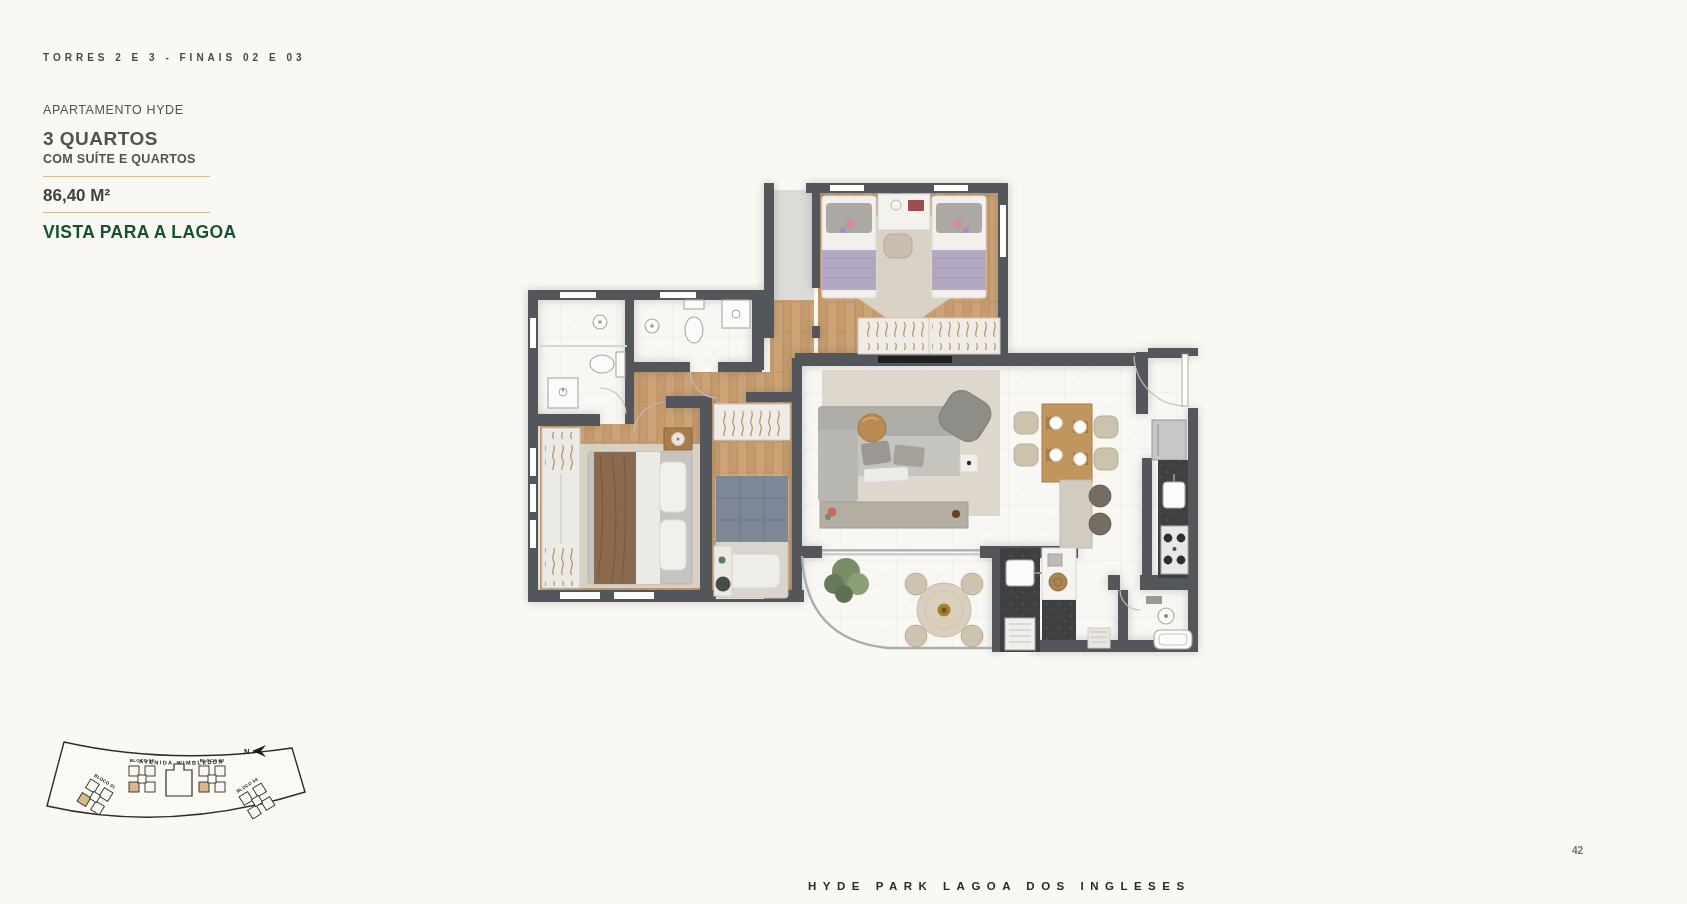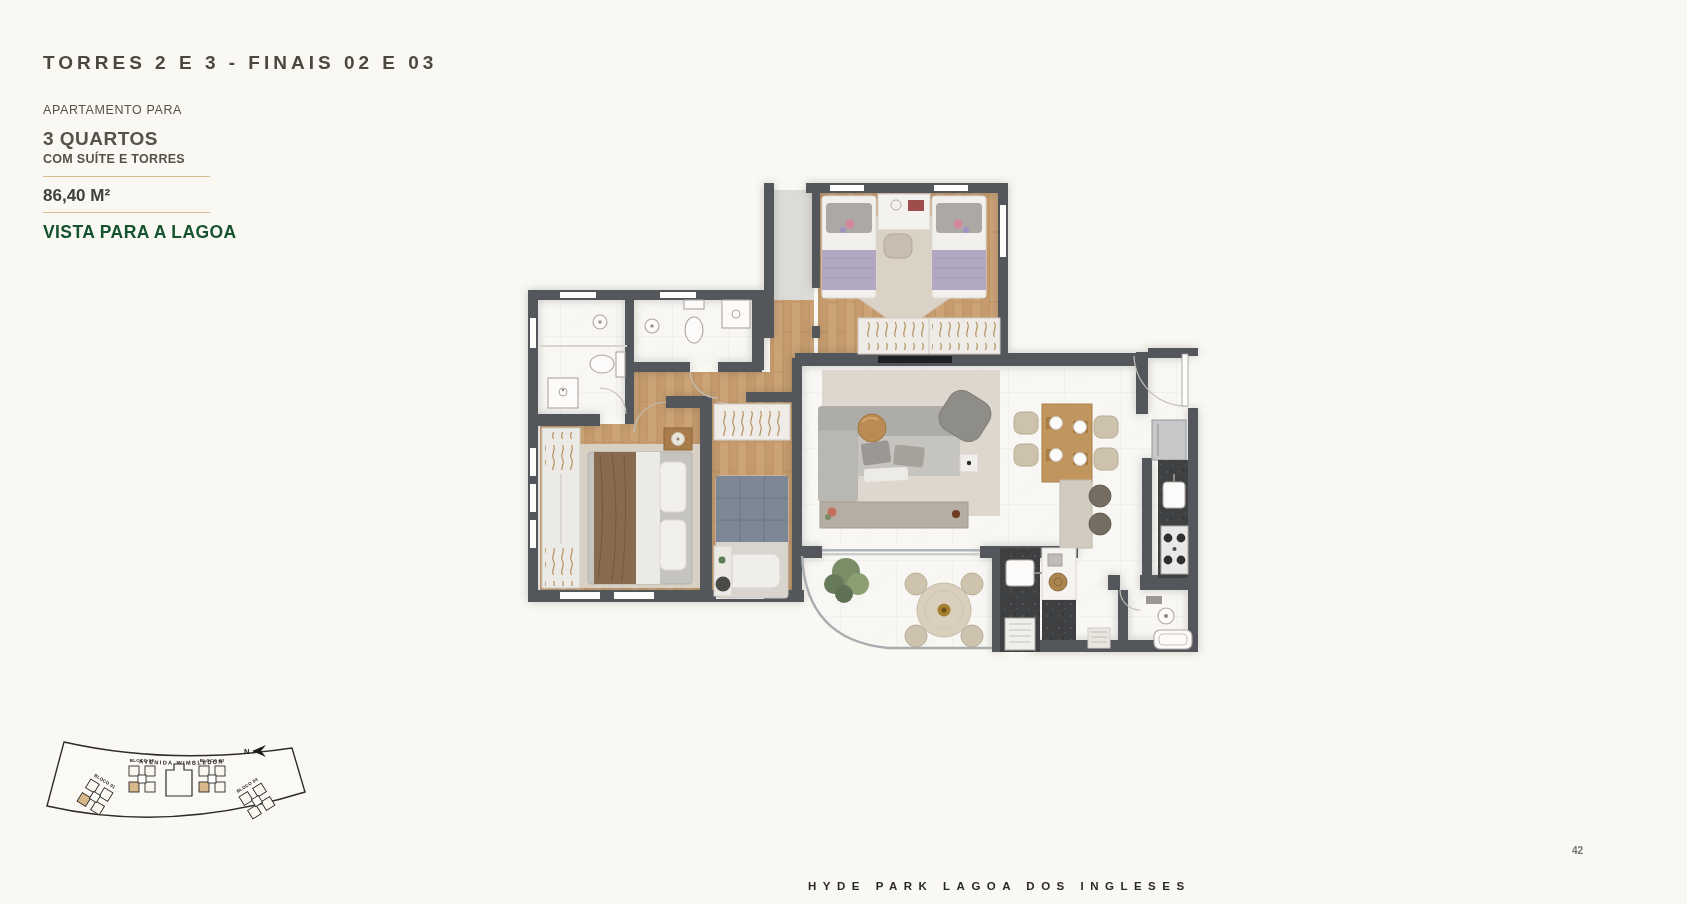--- a/index.html
+++ b/index.html
@@ -4,21 +4,21 @@
 <style>
   html,body{margin:0;padding:0;}
   body{
     width:1687px;height:904px;position:relative;overflow:hidden;
     background:#FAF8F2;
     font-family:"Liberation Sans", sans-serif;
     color:#504C46;
   }
   .abs{position:absolute;}
   
-  .kicker{left:43px;top:52px;font-size:19px;font-weight:bold;letter-spacing:4px;color:#4B4741;}
+  .kicker{left:43px;top:52px;font-size:10px;font-weight:bold;letter-spacing:4px;color:#4B4741;}
   .apt-type{left:43px;top:103px;font-size:12.5px;letter-spacing:.6px;color:#55514B;}
   .title{left:43px;top:128px;font-size:19px;font-weight:bold;letter-spacing:.5px;color:#55514B;text-align:right;}
   .subtitle{left:43px;top:152px;font-size:12.5px;font-weight:bold;letter-spacing:.3px;color:#55514B;}
   .rule{left:43px;width:167px;height:0;border-top:1px solid #D9BA8E;}
   .rule1{top:176px;} .rule2{top:212px;}
   .area{left:43px;top:186px;font-size:17px;font-weight:bold;color:#404040;}
   .view{left:43px;top:222px;font-size:17.5px;font-weight:bold;letter-spacing:.4px;color:#14532d;}
   
   .brand{left:808px;top:848px;font-size:11.5px;font-weight:600;letter-spacing:6.5px;color:#2B2925;margin-top:32px;}
   .pagenum{left:1572px;top:845px;font-size:10px;font-weight:bold;color:#737373;}
@@ -30,23 +30,23 @@
   .glass{stroke:#A8ADAF;stroke-width:2.4;fill:none;}
   text{font-family:"Liberation Sans", sans-serif;}
   .map-label{font-size:4.4px;font-weight:bold;letter-spacing:.3px;fill:#24221E;}
   .street-label{font-size:5.6px;font-weight:bold;letter-spacing:1.4px;fill:#24221E;}
   .north-label{font-size:7.5px;font-weight:bold;fill:#1B1A17;}
 </style>
 </head>
 <body>
 
 <div class="abs kicker">TORRES 2 E 3 - FINAIS 02 E 03</div>
-<div class="abs apt-type">APARTAMENTO PARA</div>
+<div class="abs apt-type">APARTAMENTO HYDE</div>
 <div class="abs title">3 QUARTOS</div>
-<div class="abs subtitle">COM SUÍTE E TORRES</div>
+<div class="abs subtitle">COM SUÍTE E QUARTOS</div>
 <div class="abs rule rule1"></div>
 <div class="abs area">86,40 M²</div>
 <div class="abs rule rule2"></div>
 <div class="abs view">VISTA PARA A LAGOA</div>
 
 <svg class="abs" style="left:520px;top:175px;" width="690" height="525" viewBox="520 175 690 525">
   <defs>
     <pattern id="wood" width="18" height="70" patternUnits="userSpaceOnUse">
       <rect width="18" height="70" fill="#C59B6D"></rect>
       <rect width="9" height="70" fill="#CBA377"></rect>

